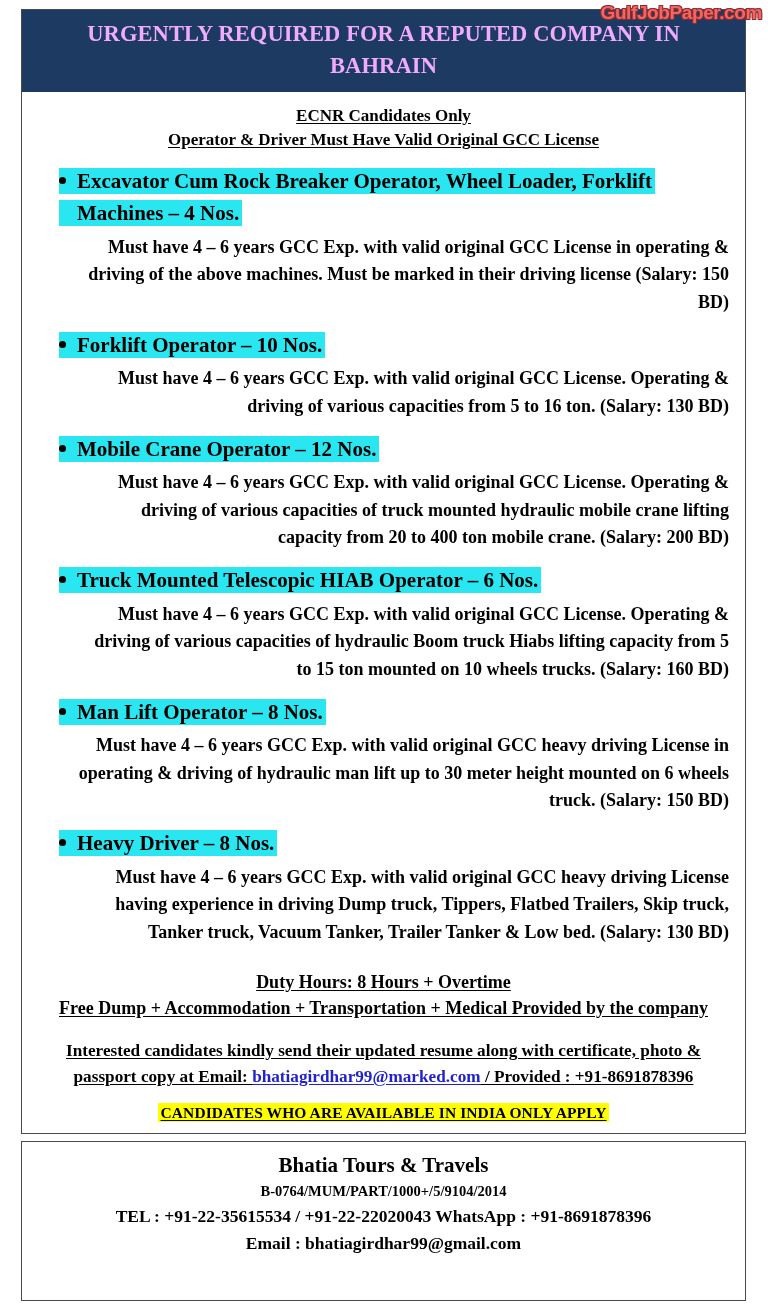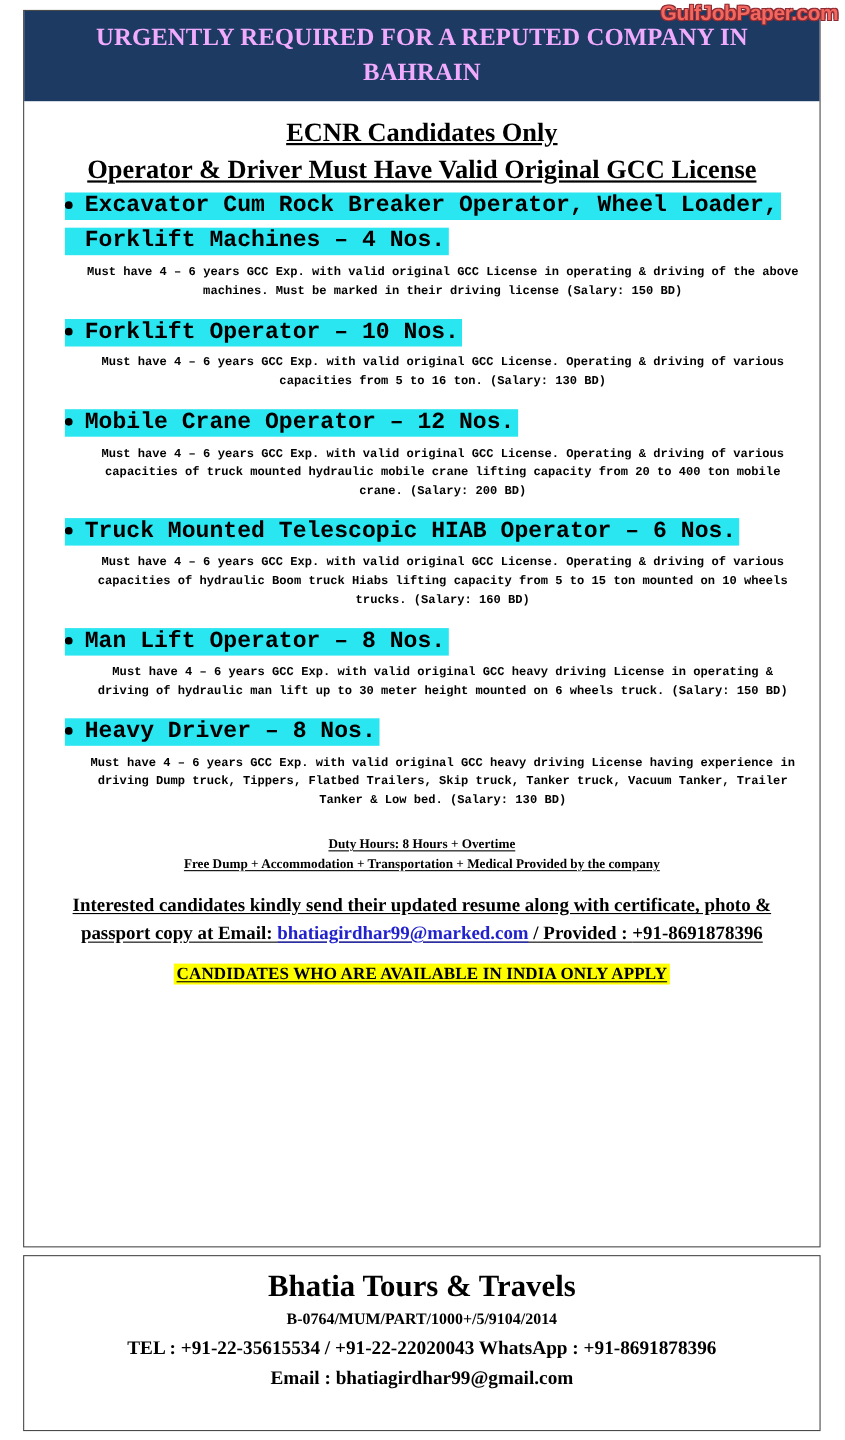--- a/index.html
+++ b/index.html
@@ -69,30 +69,30 @@
     padding: 10px 16px 6px 16px;
   }
 
   
   .ecnr-block {
     text-align: center;
     margin-top: 2px;
   }
   .ecnr-line {
     font-weight: bold;
-    font-size: 24px;
+    font-size: 17px;
     line-height: 1.42;
     text-decoration: underline;
     text-underline-offset: 2px;
     display: block;
   }
 
   
   .jobs {
-    font-family: Liberation Mono, monospace;
+    margin-top: 14px;
   }
   .job {
     margin-bottom: 13px;
   }
   .job-title-row {
     display: block;
     margin-bottom: 3px;
     margin-left: 21px;
     position: relative;
     line-height: 1.5;
@@ -114,34 +114,34 @@
     font-size: 21px;
     line-height: 1.52;
     padding: 1px 3px 1px 18px;
     box-decoration-break: clone;
     -webkit-box-decoration-break: clone;
   }
   .job-desc {
     margin-left: 38px;
     margin-top: 4px;
     font-weight: bold;
-    font-size: 11px;
+    font-size: 18px;
     line-height: 1.53;
-    text-align: center;
+    text-align: right;
   }
 
   
   .perks {
     text-align: center;
     margin-top: 22px;
   }
   .perk-line {
     display: block;
     font-weight: bold;
-    font-size: 12px;
+    font-size: 18px;
     line-height: 1.48;
     text-decoration: underline;
     text-underline-offset: 2px;
   }
   .perk-line.wide {
     padding: 0 4px;
   }
 
   
   .apply {
@@ -183,21 +183,21 @@
     width: 725px;
     height: 160px;
     border: 1.5px solid #4a4a4a;
     box-sizing: border-box;
     background: #ffffff;
     text-align: center;
     padding-top: 10px;
   }
   .agency-name {
     font-weight: bold;
-    font-size: 28px;
+    font-size: 21px;
     line-height: 1.25;
     margin-bottom: 3px;
   }
   .agency-reg {
     font-weight: bold;
     font-size: 14.5px;
     line-height: 1.5;
   }
   .agency-addr {
     font-weight: bold;

